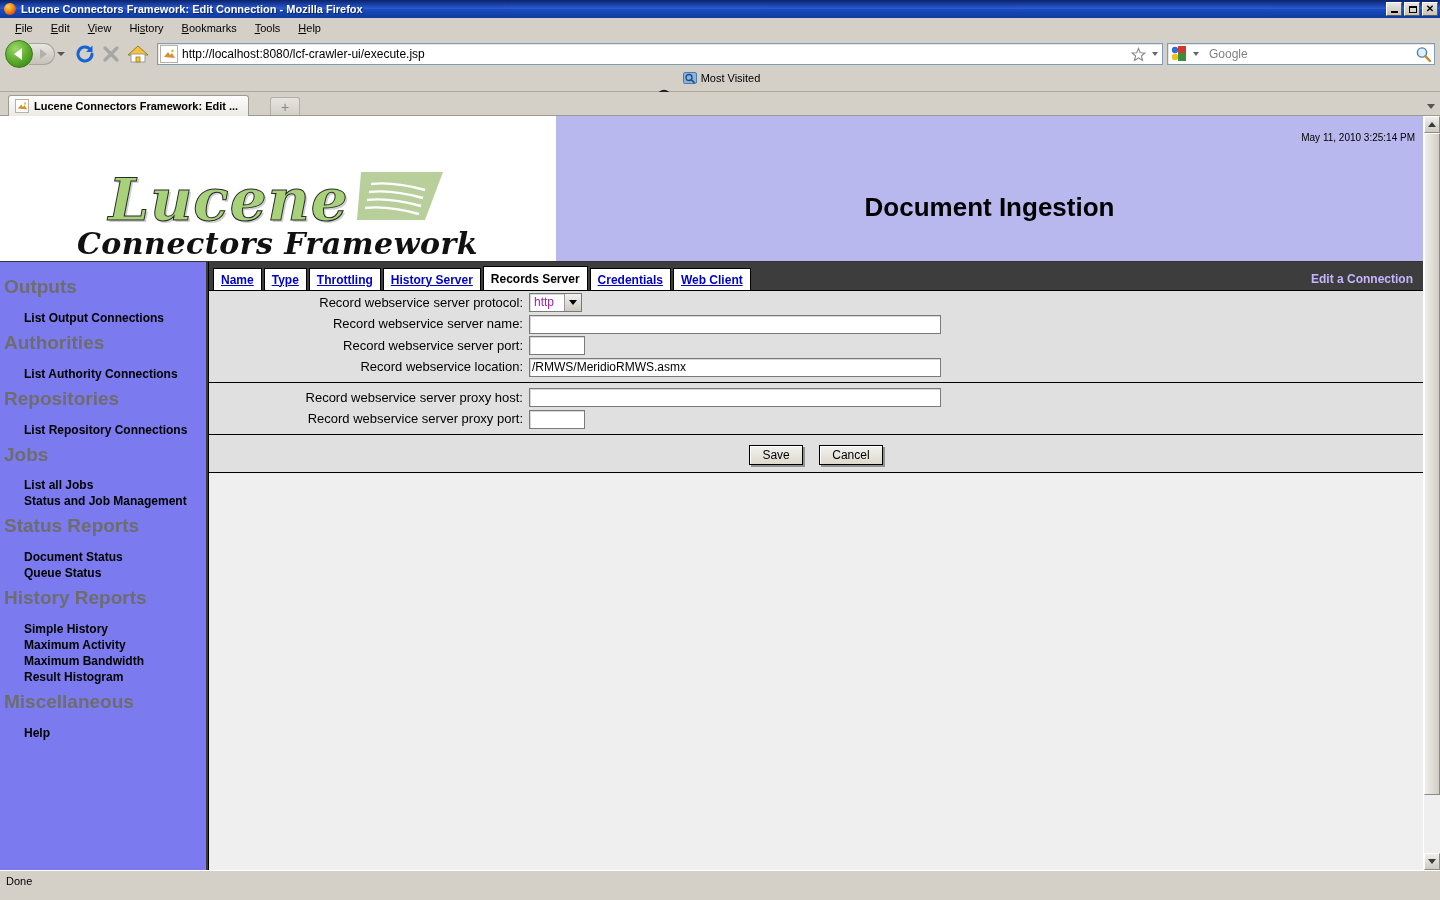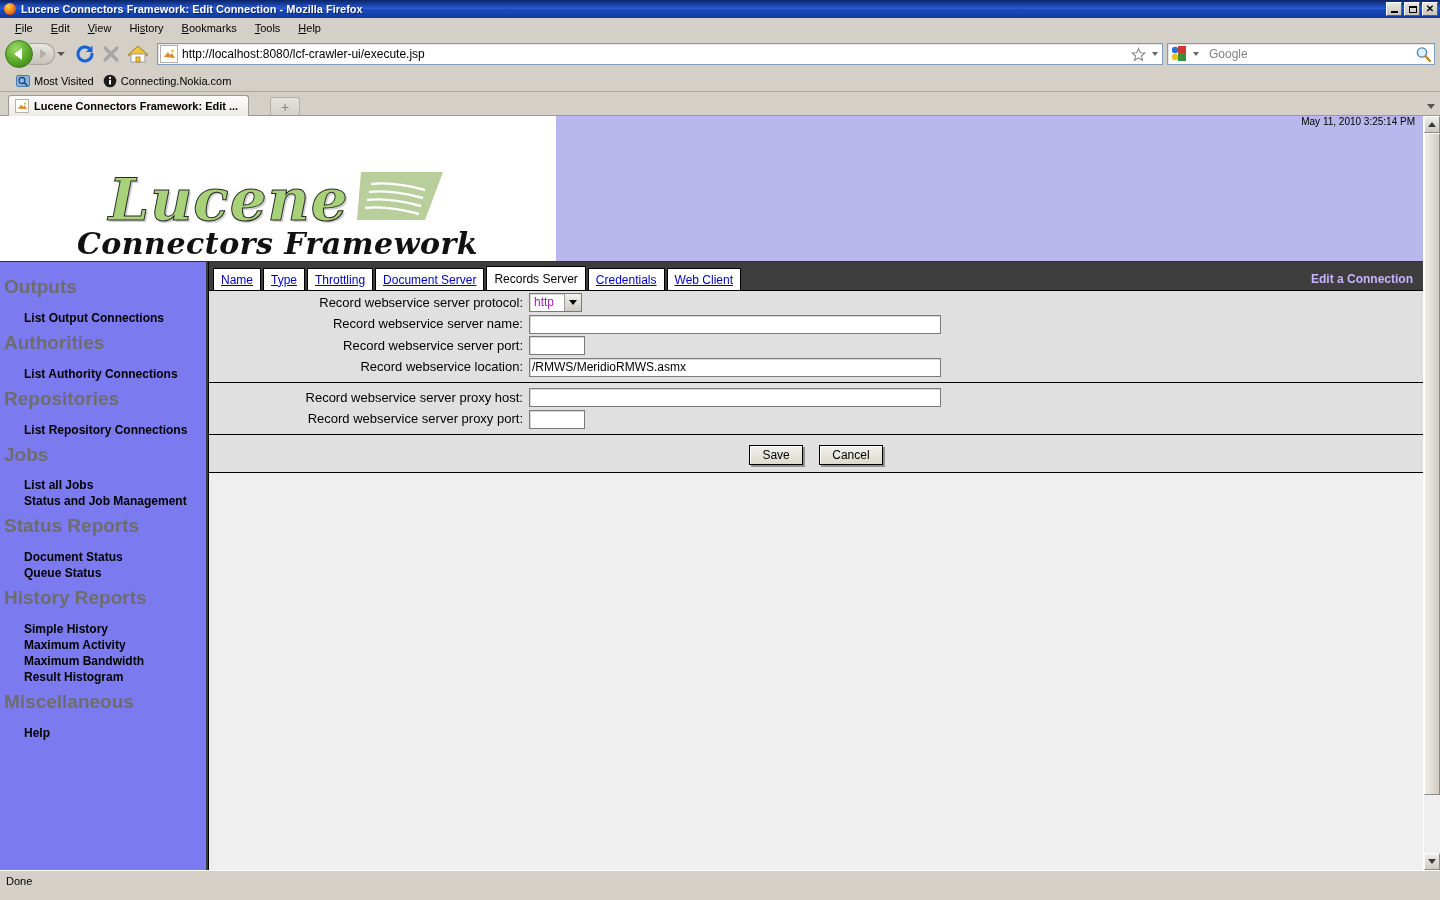--- a/index.html
+++ b/index.html
@@ -124,22 +124,23 @@
     box-shadow: inset 1px 1px 0 rgba(0,0,0,.10);
   }
   .gicon { width:16px;height:16px;margin:0 2px 0 3px;position:relative;flex:0 0 auto; }
   .searchtext { font-size:12px;color:#808080;flex:1 1 auto;padding-left:6px; }
   .magnifier { width:22px;height:22px;display:flex;align-items:center;justify-content:center; }
 
   
   .bookmarkbar {
     height: 22px; background: #d4d0c8;
     display: flex; align-items: center; gap: 2px;
-    padding-left: 14px;
+    padding-left: 6px;
     border-bottom: 1px solid #aca899;
+    flex-direction: column;
   }
   .bm { display:flex; align-items:center; gap:4px; padding: 1px 5px 1px 2px; font-size:11px; color:#000; cursor:pointer; }
   .bm-ico { width:14px; height:14px; flex:0 0 auto; position:relative; }
 
   
   .tabstrip {
     height: 24px; background: #d4d0c8;
     display: flex; align-items: flex-end;
     padding-left: 8px; position: relative; gap: 17px;
   }
@@ -200,21 +201,21 @@
     width: 92px; height: 58px; flex: 0 0 auto; position: relative; margin-bottom: 6px;
   }
   .logo-sub {
     font-family: "DejaVu Serif", serif;
     font-weight: bold; font-style: italic;
     font-size: 30px; color: #111; margin-top: -6px;
     letter-spacing: .5px;
   }
   .title-cell { flex: 1 1 auto; position: relative; }
   .page-date {
-    position: absolute; right: 8px; top: 0;
+    position: absolute; right: 8px; top: 16px;
     font-size: 10px; color: #000;
   }
   .page-title {
     position: absolute; left: 0; right: 0; top: 76px;
     text-align: center; font-size: 26px; font-weight: bold; color: #000;
   }
 
   
   .page-body { display: flex; height: 608px; }
   .sidebar {
@@ -241,21 +242,21 @@
   }
   .tabbar {
     height: 28px; background: #3d3d3d;
     display: flex; align-items: flex-end;
     padding-left: 4px; position: relative;
   }
   .ftab {
     height: 22px; padding: 0 7px;
     background: #fff; border: 1px solid #000; border-bottom: none;
     display: flex; align-items: center;
-    font-size: 12px; font-weight: normal;
+    font-size: 12px; font-weight: bold;
     color: #0000cc; text-decoration: underline;
     margin-right: 2px; cursor: pointer; white-space: nowrap;
   }
   .ftab.active { color: #000; text-decoration: none; height: 24px; }
   .tabbar-right {
     margin-left: auto; color: #c4b5fd; font-size: 12px; font-weight: bold;
     padding: 0 10px 4px 0;
   }
 
   .formpanel {
@@ -491,20 +492,21 @@
                 <path d="M12 32 C30 30 48 33 66 38" stroke="#fff" stroke-width="2.4" fill="none"></path>
                 <path d="M10 40 C28 38 46 41 64 46" stroke="#fff" stroke-width="2.4" fill="none"></path>
               </svg>
             </span>
           </div>
           <div class="logo-sub">Connectors Framework</div>
         </div>
       </div>
       <div class="title-cell">
         <div class="page-date">May 11, 2010 3:25:14 PM</div>
+        <div class="page-title">Document Ingestion</div>
       </div>
     </div>
 
     <div class="page-body">
 
       <div class="sidebar">
         <div class="nav-head">Outputs</div>
         <div class="nav-gap"></div>
         <div class="nav-link">List Output Connections</div>
 
@@ -537,21 +539,21 @@
         <div class="nav-gap"></div>
         <div class="nav-link">Help</div>
       </div>
 
       <div class="content">
 
         <div class="tabbar">
           <span class="ftab">Name</span>
           <span class="ftab">Type</span>
           <span class="ftab">Throttling</span>
-          <span class="ftab">Document Server</span>
+          <span class="ftab">History Server</span>
           <span class="ftab active">Records Server</span>
           <span class="ftab">Credentials</span>
           <span class="ftab">Web Client</span>
           <span class="tabbar-right">Edit a Connection</span>
         </div>
 
         <div class="formpanel">
           <div class="formgrid">
             <div class="frow">
               <div class="flabel">Record webservice server protocol:</div>

